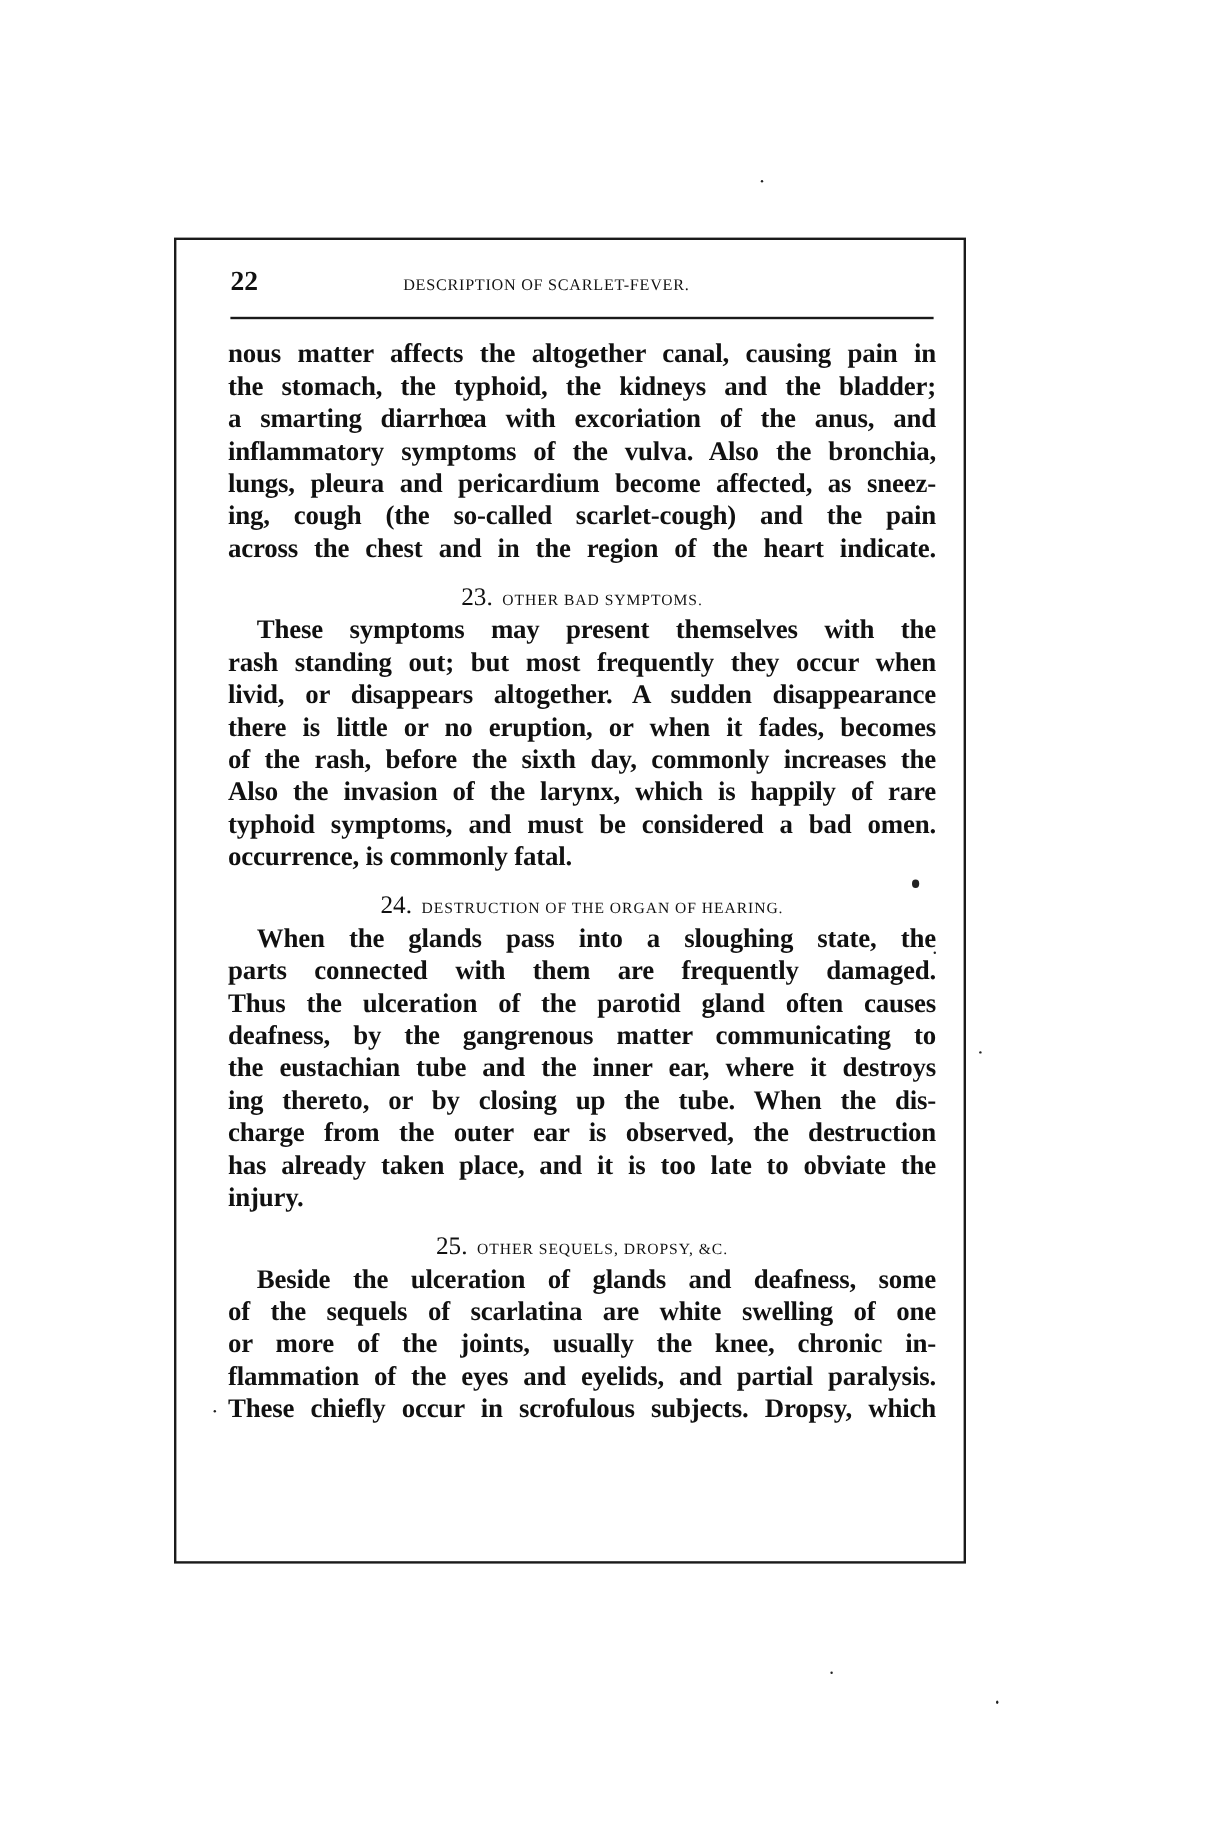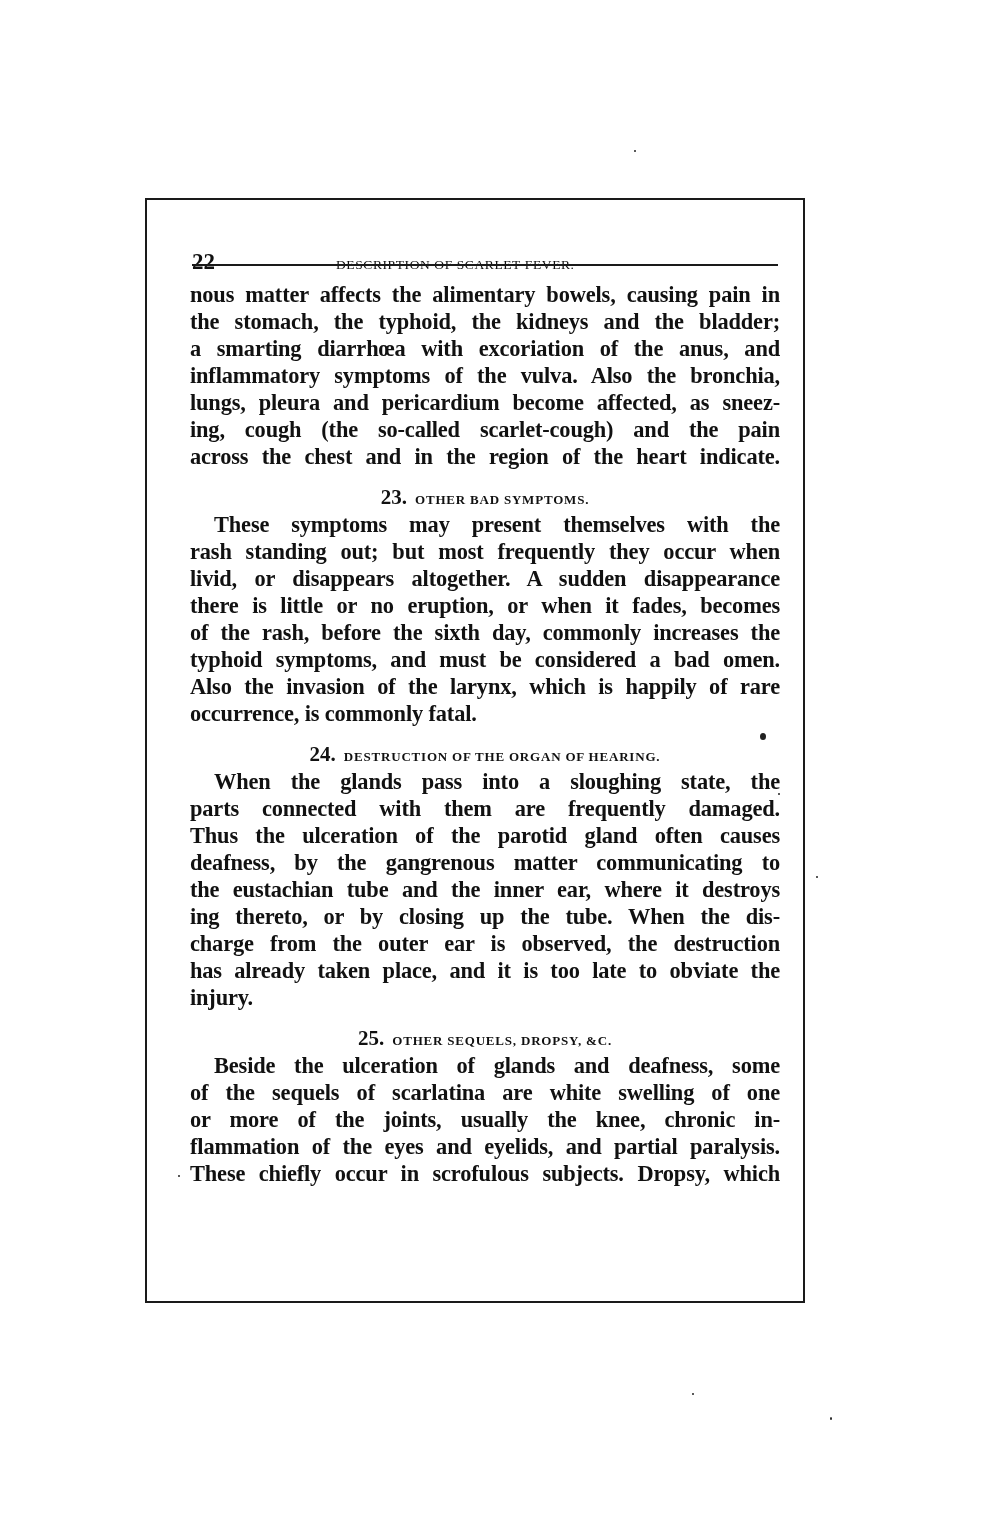--- a/index.html
+++ b/index.html
@@ -23,21 +23,20 @@
       height: 1105px;
       border: 2px solid #1a1a1a;
       box-sizing: border-box;
     }
     .running-head {
       position: absolute;
       left: 192px;
       top: 222px;
       width: 586px;
       height: 30px;
-      margin-top: 27px;
     }
     .page-number {
       position: absolute;
       left: 0;
       top: 0;
       font-size: 23px;
       font-weight: bold;
       line-height: 26px;
     }
     .running-title {
@@ -86,21 +85,21 @@
       text-align-last: left;
     }
     .para .line.indent {
       padding-left: 24px;
     }
     .section-head {
       text-align: center;
       margin: 0;
       height: 27px;
       line-height: 27px;
-      font-weight: bold;
+      font-weight: normal;
     }
     .section-num {
       font-size: 21px;
     }
     .section-title {
       font-size: 13px;
       letter-spacing: 0.8px;
       text-transform: uppercase;
       margin-left: 8px;
     }
@@ -120,42 +119,42 @@
 
 <div class="running-head">
   <span class="page-number">22</span>
   <span class="running-title">Description of Scarlet-Fever.</span>
 </div>
 <div class="head-rule"></div>
 
 <div class="content">
 
   <div class="para">
-    <span class="line">nous matter affects the alimentary bowels, causing pain in</span>
+    <span class="line">nous matter affects the altogether canal, causing pain in</span>
     <span class="line">the stomach, the typhoid, the kidneys and the bladder;</span>
     <span class="line">a smarting diarrhœa with excoriation of the anus, and</span>
     <span class="line">inflammatory symptoms of the vulva. Also the bronchia,</span>
     <span class="line">lungs, pleura and pericardium become affected, as sneez-</span>
     <span class="line">ing, cough (the so-called scarlet-cough) and the pain</span>
     <span class="line">across the chest and in the region of the heart indicate.</span>
   </div>
 
   <div class="gap-med"></div>
 
   <div class="section-head">
     <span class="section-num">23.</span><span class="section-title">Other bad symptoms.</span>
   </div>
   <div class="para">
     <span class="line indent">These symptoms may present themselves with the</span>
     <span class="line">rash standing out; but most frequently they occur when</span>
     <span class="line">livid, or disappears altogether. A sudden disappearance</span>
     <span class="line">there is little or no eruption, or when it fades, becomes</span>
     <span class="line">of the rash, before the sixth day, commonly increases the</span>
+    <span class="line">Also the invasion of the larynx, which is happily of rare</span>
     <span class="line">typhoid symptoms, and must be considered a bad omen.</span>
-    <span class="line">Also the invasion of the larynx, which is happily of rare</span>
     <span class="line last">occurrence, is commonly fatal.</span>
   </div>
 
   <div class="gap-med"></div>
 
   <div class="section-head">
     <span class="section-num">24.</span><span class="section-title">Destruction of the organ of hearing.</span>
   </div>
   <div class="para">
     <span class="line indent">When the glands pass into a sloughing state, the</span>

